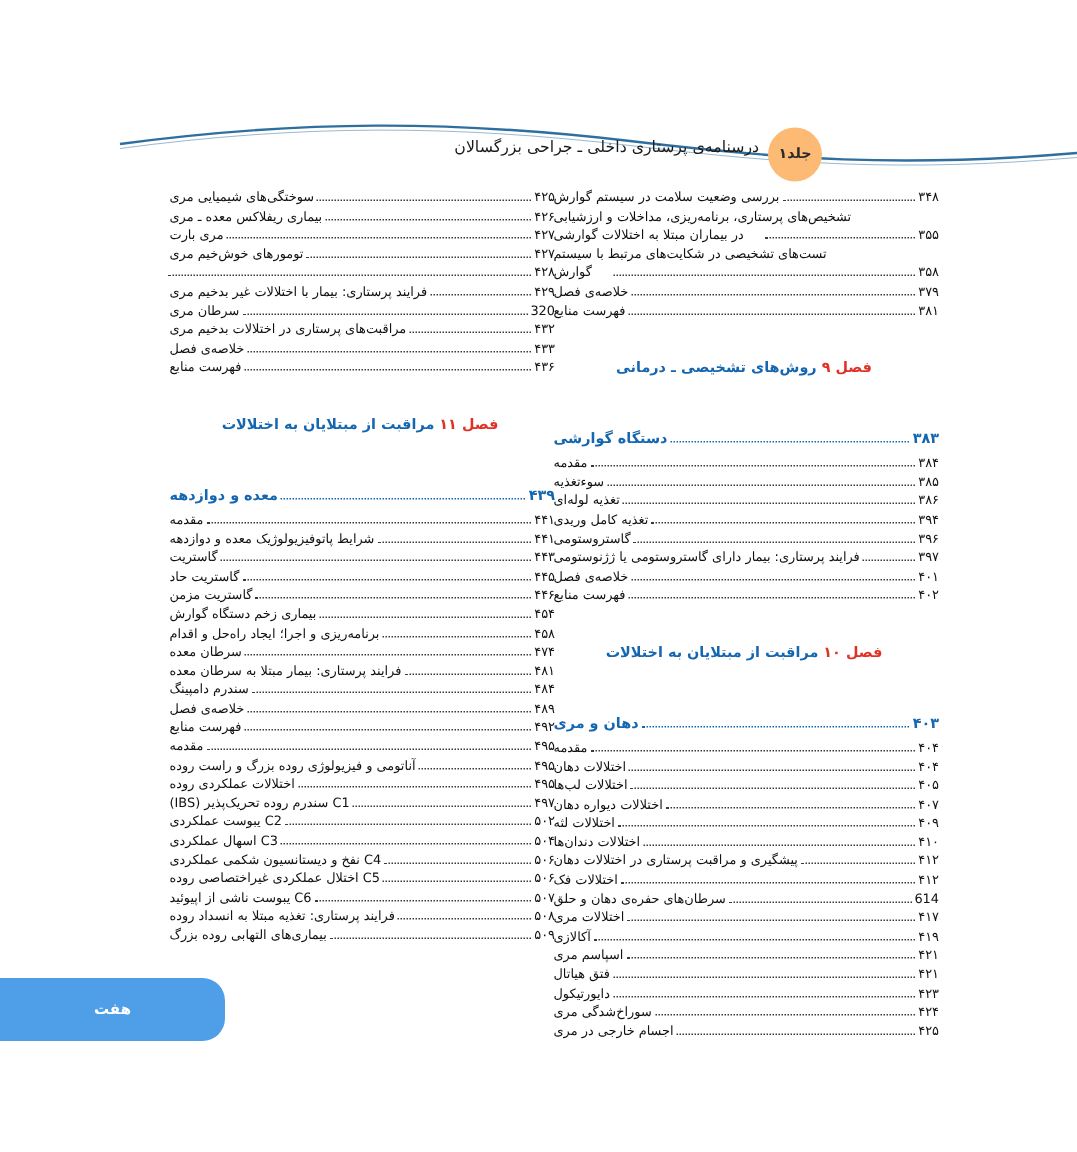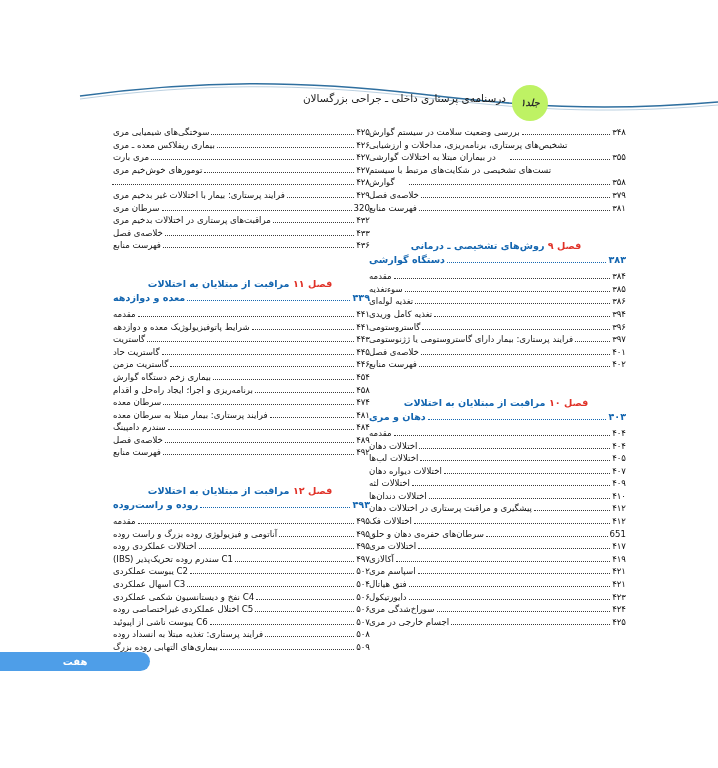--- a/index.html
+++ b/index.html
@@ -39,26 +39,25 @@
     width: 718px;
     height: 46px;
   }
   .volume-badge {
     position: absolute;
     right: 170px;
     top: 85px;
     width: 36px;
     height: 36px;
     border-radius: 50%;
-    background: #bef264;
+    background: #fdba74;
     display: flex;
     align-items: center;
     justify-content: center;
     z-index: 3;
-    font-style: italic;
   }
   .volume-badge span {
     font-size: 9.5px;
     font-weight: bold;
     color: #2b2b2b;
     line-height: 1;
   }
   .header-title {
     position: absolute;
     right: 212px;
@@ -137,40 +136,40 @@
   }
   .chapter .chap-line2 {
     display: flex;
     flex-direction: row-reverse;
     align-items: baseline;
     font-size: 9.6px;
     font-weight: bold;
     color: #1466b0;
     line-height: 14px;
   }
-  .chapter .chap-line2 .etitle { flex: 0 0 auto; padding-left: 3px; }
+  .chapter .chap-line2 .etitle { flex: 0 0 auto; padding-left: 3px; margin-top: 33px; }
   .chapter .chap-line2 .dots {
     flex: 1 1 auto;
     border-bottom: 1px dotted #1466b0;
     margin: 0 2px 3px 2px;
   }
   .chapter .chap-line2 .epage {
     flex: 0 0 auto;
     color: #1466b0;
     direction: ltr;
     unicode-bidi: embed;
   }
 
   
   .footer-tab {
     position: absolute;
     left: 0;
     top: 652px;
     width: 150px;
-    height: 19px;
+    height: 42px;
     background: #4e9ee8;
     border-top-right-radius: 15px;
     border-bottom-right-radius: 15px;
     display: flex;
     align-items: center;
     justify-content: center;
   }
   .footer-tab span {
     color: #ffffff;
     font-size: 10px;
@@ -333,21 +332,21 @@
         <span class="epage">۴۱۲</span>
       </div>
       <div class="entry">
         <span class="etitle">اختلالات فک</span>
         <span class="dots"></span>
         <span class="epage">۴۱۲</span>
       </div>
       <div class="entry">
         <span class="etitle">سرطان‌های حفره‌ی دهان و حلق</span>
         <span class="dots"></span>
-        <span class="epage">651</span>
+        <span class="epage">614</span>
       </div>
       <div class="entry">
         <span class="etitle">اختلالات مری</span>
         <span class="dots"></span>
         <span class="epage">۴۱۷</span>
       </div>
       <div class="entry">
         <span class="etitle">آکالازی</span>
         <span class="dots"></span>
         <span class="epage">۴۱۹</span>
@@ -498,31 +497,20 @@
         <span class="etitle">خلاصه‌ی فصل</span>
         <span class="dots"></span>
         <span class="epage">۴۸۹</span>
       </div>
       <div class="entry">
         <span class="etitle">فهرست منابع</span>
         <span class="dots"></span>
         <span class="epage">۴۹۲</span>
       </div>
 
-      <div class="chapter">
-        <span class="chap-line1">
-          <span class="chap-num">فصل ۱۲</span>
-          <span class="chap-title">مراقبت از مبتلایان  به اختلالات</span>
-        </span>
-        <div class="chap-line2">
-          <span class="etitle">روده و راست‌روده</span>
-          <span class="dots"></span>
-          <span class="epage">۴۹۳</span>
-        </div>
-      </div>
 
       <div class="entry">
         <span class="etitle">مقدمه</span>
         <span class="dots"></span>
         <span class="epage">۴۹۵</span>
       </div>
       <div class="entry">
         <span class="etitle">آناتومی و فیزیولوژی  روده بزرگ و راست روده</span>
         <span class="dots"></span>
         <span class="epage">۴۹۵</span>

